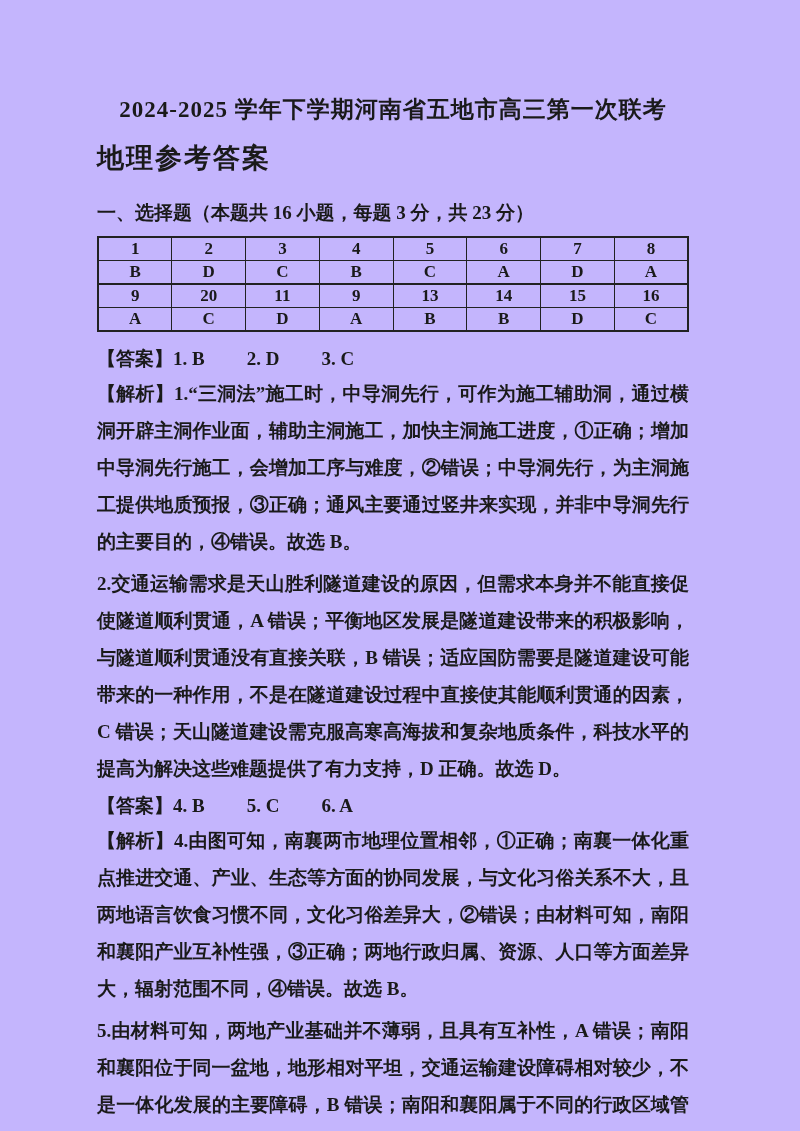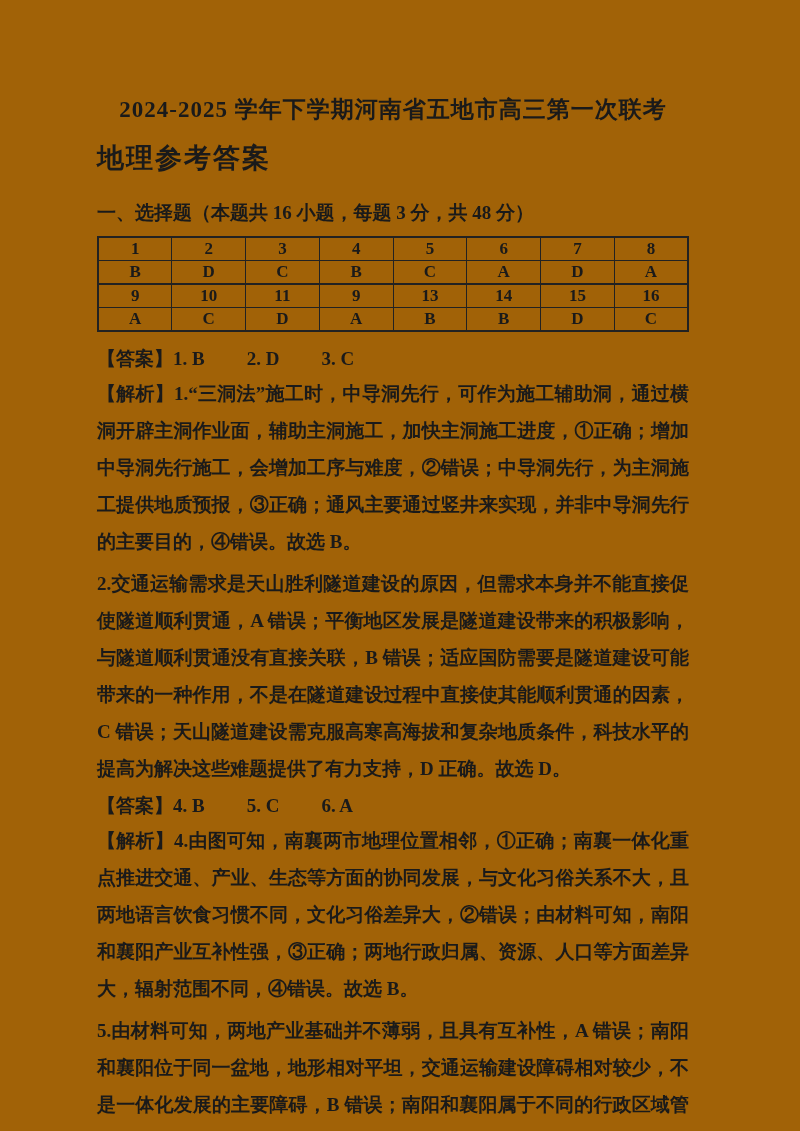--- a/index.html
+++ b/index.html
@@ -4,21 +4,21 @@
 <style>
   html, body {
     margin: 0;
     padding: 0;
     background: #ffffff;
   }
   .page {
     position: relative;
     width: 800px;
     height: 1131px;
-    background: #a16207;
+    background: #c4b5fd;
     color: #1a1a1a;
     font-family: "Liberation Serif", "DejaVu Serif", serif;
     font-weight: bold;
     overflow: hidden;
     box-sizing: border-box;
     padding: 94px 111px 0 97px;
   }
   .title {
     margin: 0 0 14px 0;
     text-align: center;
@@ -80,21 +80,21 @@
   }
 </style>
 </head>
 <body>
 
 <div class="page">
 
   <h1 class="title">2024-2025 学年下学期河南省五地市高三第一次联考</h1>
   <h2 class="subtitle">地理参考答案</h2>
 
-  <div class="section-heading">一、选择题（本题共 16 小题，每题 3 分，共 48 分）</div>
+  <div class="section-heading">一、选择题（本题共 16 小题，每题 3 分，共 23 分）</div>
 
   <table class="answer-table">
     <tbody>
       <tr>
         <td>1</td>
         <td>2</td>
         <td>3</td>
         <td>4</td>
         <td>5</td>
         <td>6</td>
@@ -106,21 +106,21 @@
         <td>D</td>
         <td>C</td>
         <td>B</td>
         <td>C</td>
         <td>A</td>
         <td>D</td>
         <td>A</td>
       </tr>
       <tr class="thick-top">
         <td>9</td>
-        <td>10</td>
+        <td>20</td>
         <td>11</td>
         <td>9</td>
         <td>13</td>
         <td>14</td>
         <td>15</td>
         <td>16</td>
       </tr>
       <tr>
         <td>A</td>
         <td>C</td>

